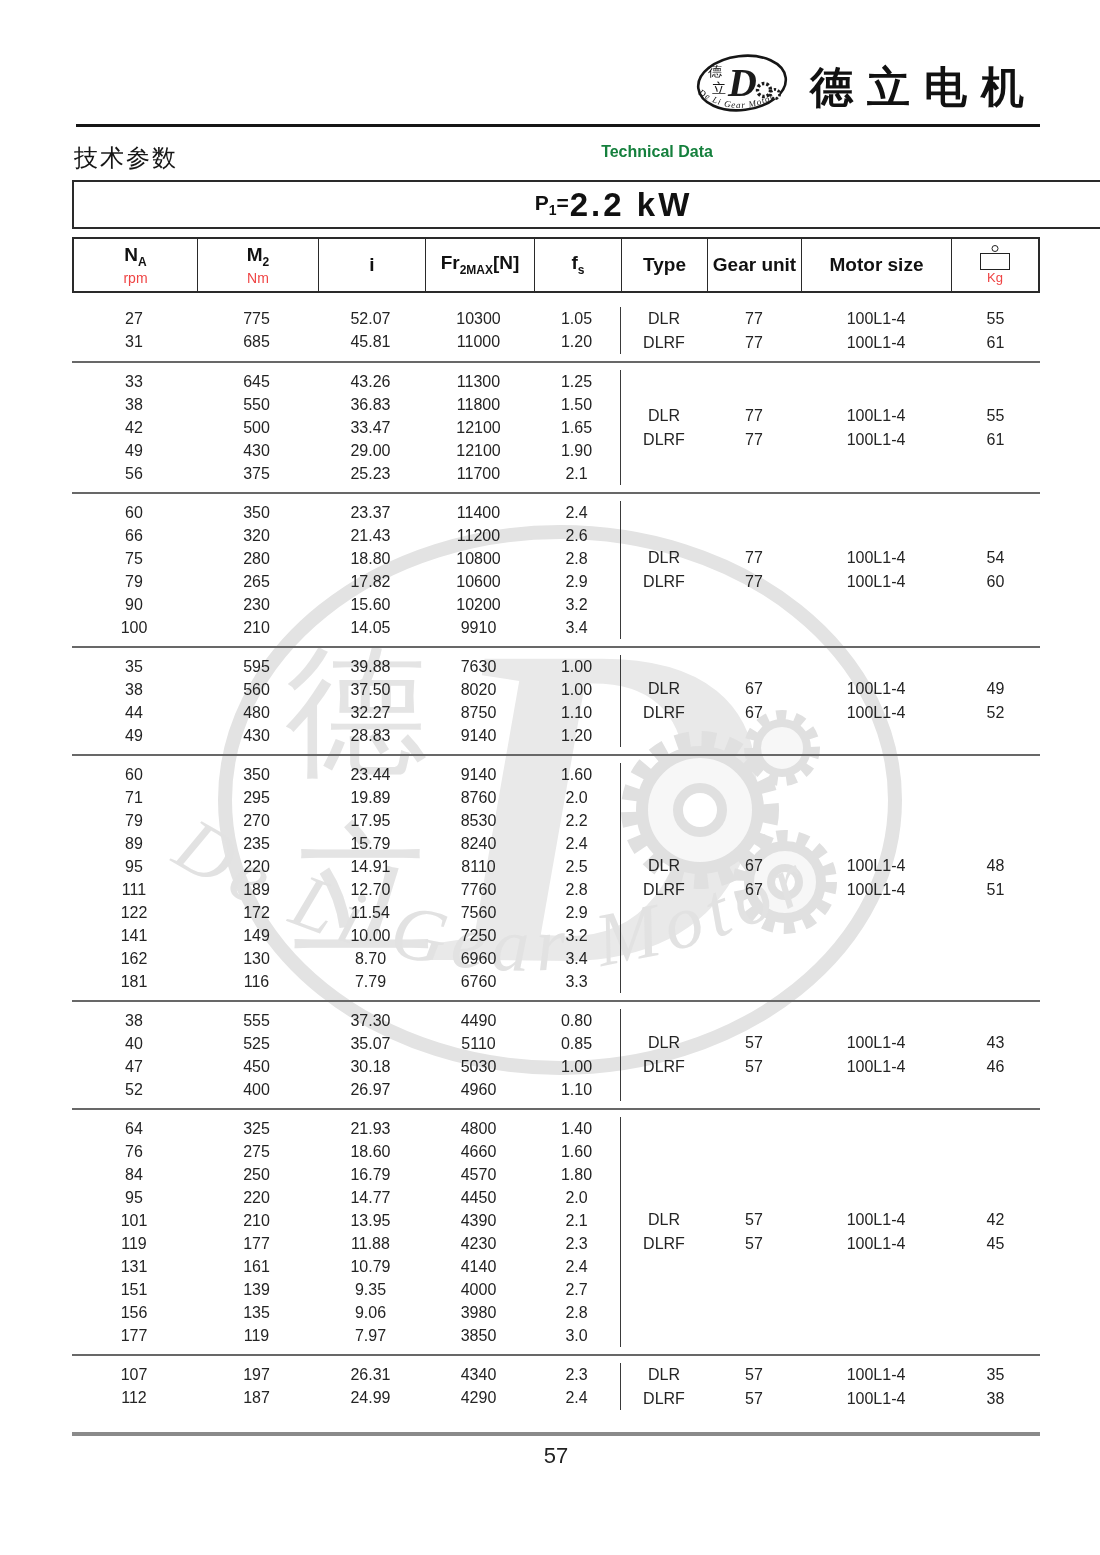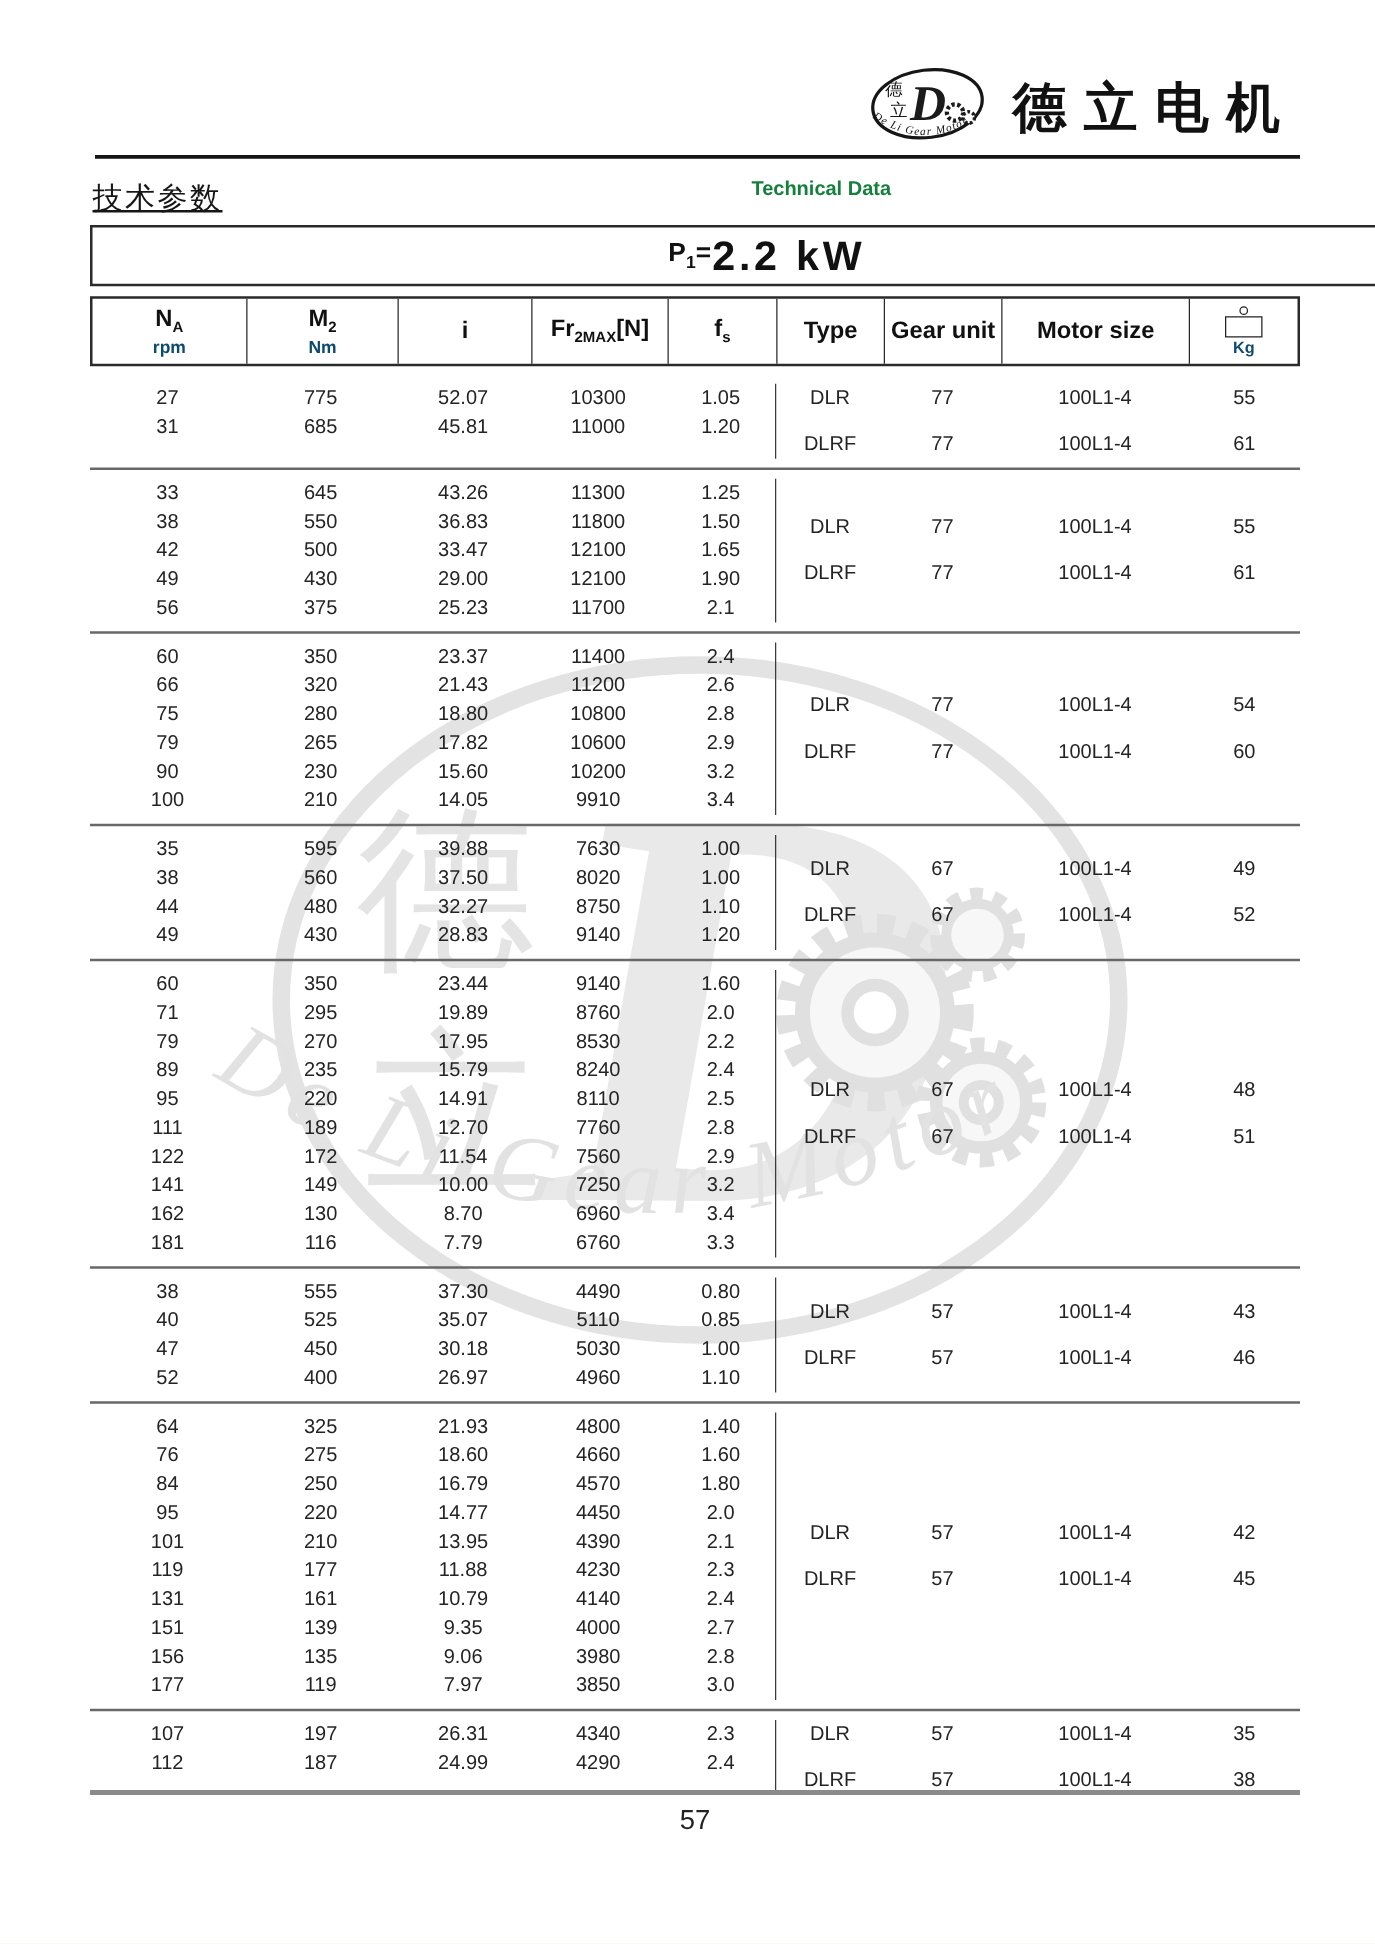--- a/index.html
+++ b/index.html
@@ -16,21 +16,21 @@
 
   
   .logo-row { top:50px; right:62px; display:flex; align-items:center; gap:14px; z-index:2; }
   .brand-cn {
     font-family:"Liberation Serif", serif; font-weight:bold; font-size:43px;
     letter-spacing:14px; color:#111; line-height:1;
   }
   .header-rule { left:76px; top:124px; width:964px; height:3px; background:#161616; z-index:2; }
 
   .section-row { left:72px; top:140px; width:968px; height:34px; z-index:2; }
-  .section-cn { position:absolute; left:2px; top:2px; font-size:24px; letter-spacing:2px; color:#161616; font-weight:500;text-decoration:underline; }
+  .section-cn { position:absolute; left:2px; top:2px; font-size:24px; letter-spacing:2px; color:#161616; font-weight:500; }
   .section-en { position:absolute; left:585px; top:3px; transform:translateX(-50%); font-size:16px; font-weight:bold; color:#15803d; }
 
   
   .power-box {
     left:72px; top:180px; width:1083px; height:49px; border:2px solid #2a2a2a;
     display:flex; align-items:center; justify-content:center; z-index:2; background:transparent;
   }
   .power-small { font-size:21px; font-weight:bold; color:#111; }
   .power-small sub { font-size:14px; font-weight:bold; }
   .power-big { font-size:33px; font-weight:bold; letter-spacing:3px; color:#111; margin-left:1px; }
@@ -41,32 +41,32 @@
     display:grid; grid-template-columns:124px 121px 107px 109px 87px 86px 94px 150px auto;
     z-index:2; background:transparent;
   }
   .th {
     border-right:1.5px solid #2a2a2a; display:flex; flex-direction:column;
     align-items:center; justify-content:center; line-height:1.15;
   }
   .th:last-child { border-right:none; }
   .th-main { font-size:19px; font-weight:bold; color:#111; }
   .th-main sub { font-size:12px; font-weight:bold; }
-  .th-sub { font-size:14px; color:#0c4a6e; font-weight:bold;text-align:center; }
+  .th-sub { font-size:14px; color:#ef4444; font-weight:normal;text-align:center; }
   .kg-icon { width:30px; height:25px; position:relative; margin-bottom:1px; }
   .kg-icon .ring { position:absolute; left:50%; top:0; transform:translateX(-50%); width:7px; height:7px; border:1.6px solid #222; border-radius:50%; }
   .kg-icon .block { position:absolute; left:0; top:8px; width:30px; height:17px; border:1.8px solid #222; background:#fff; }
 
   
   .tbody { left:72px; top:300px; width:968px; z-index:1; }
   .group { display:grid; grid-template-columns:548px 420px; padding:7px 0; position:relative; }
   .group + .group { border-top:2px solid #686868; }
   .brow { height:23px; display:grid; grid-template-columns:124px 121px 107px 109px 87px; align-items:center; }
   .bcell { text-align:center; font-size:16px; color:#242424; }
-  .group-right { border-left:1.8px solid #3a3a3a; display:flex; flex-direction:column; justify-content:center; gap:14px; }
+  .group-right { border-left:1.8px solid #3a3a3a; display:flex; flex-direction:column; justify-content:center; gap:1px; }
   .rrow { height:23px; display:grid; grid-template-columns:86px 94px 150px auto; align-items:center; }
   .rcell { text-align:center; font-size:16px; color:#242424; }
 
   
   .footer-rule { left:72px; top:1432px; width:968px; height:4px; background:#8a8a8a; z-index:2; }
   .page-num { left:72px; top:1443px; width:968px; text-align:center; font-size:22px; color:#222; z-index:2; }
 </style>
 </head>
 <body>
 

